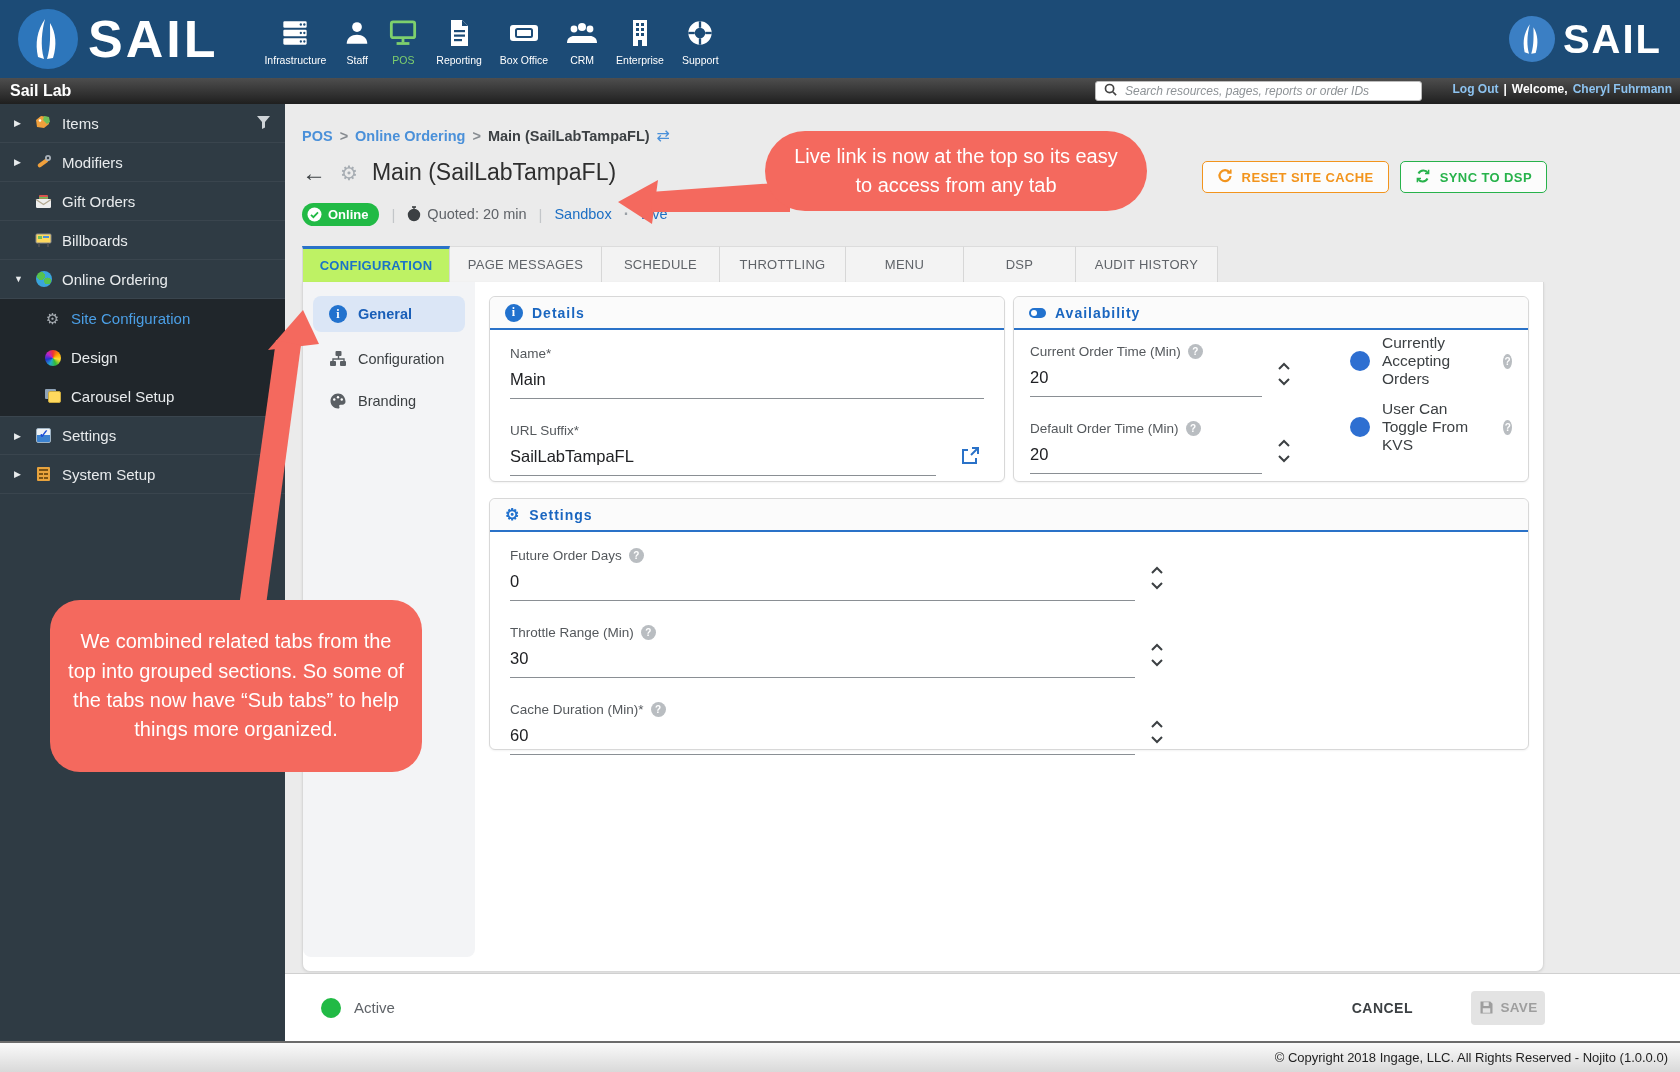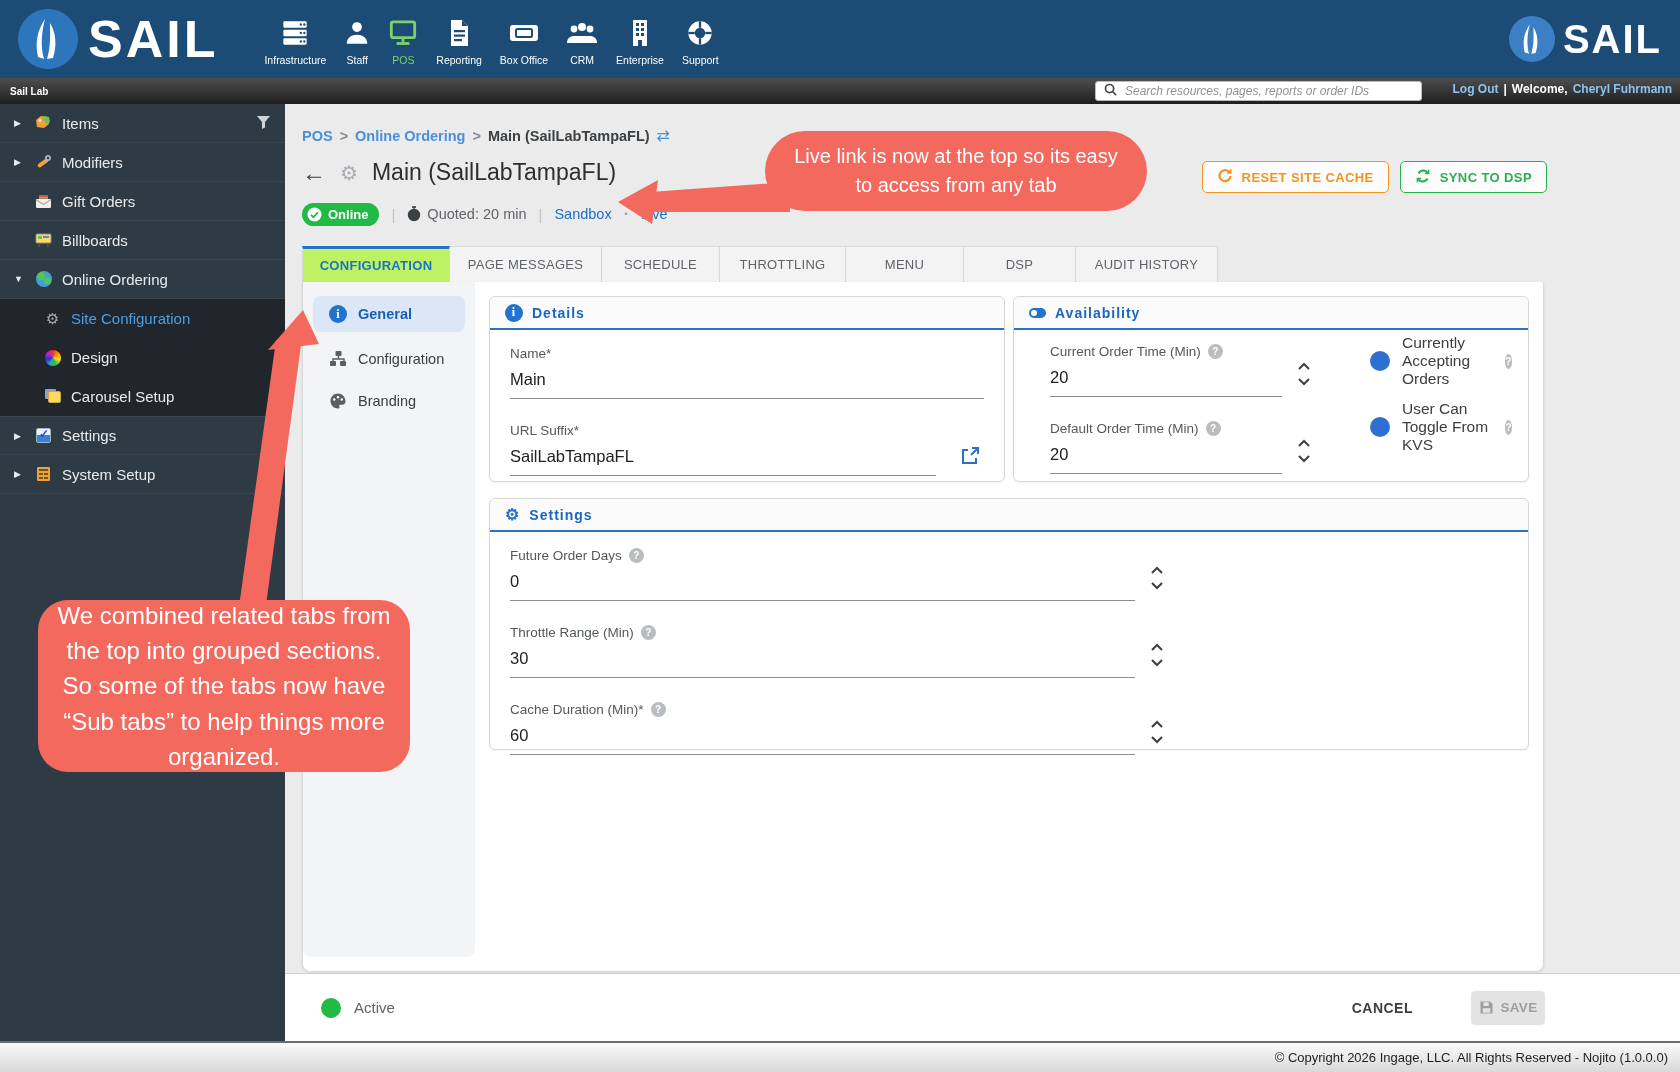--- a/index.html
+++ b/index.html
@@ -13,21 +13,21 @@
   .brand-text { color:#fff; font-size:52px; font-weight:800; letter-spacing:3px; line-height:1; }
   .nav-items { display:flex; align-items:flex-end; gap:18px; margin-left:46px; margin-top:6px; }
   .nav-item { display:flex; flex-direction:column; align-items:center; gap:3px; cursor:pointer; }
   .nav-item .lbl { color:#ffffff; font-size:10.5px; }
   .nav-item.active .lbl { color:#7ed06d; }
   .brand-right { margin-left:auto; display:flex; align-items:center; gap:8px; }
   .brand-circle.sm { width:46px; height:46px; background:#3b7fc4; }
   .brand-text.sm { font-size:40px; letter-spacing:2px; }
 
   
-  .utilitybar { height:26px; background:linear-gradient(#4e4e4e,#1f1f1f); display:flex; align-items:center; padding:0 10px; color:#fff; font-size:10px; }
+  .utilitybar { height:26px; background:linear-gradient(#4e4e4e,#1f1f1f); display:flex; align-items:center; padding:0 10px; color:#fff; font-size:16px; }
   .org-name { font-weight:700; }
   .searchbox { position:absolute; left:1095px; top:81px; width:327px; height:20px; background:#fff; border:1px solid #bbb; border-radius:3px; display:flex; align-items:center; padding:0 8px; gap:8px; }
   .searchbox input { border:none; outline:none; flex:1; font-size:12px; font-style:italic; color:#444; font-family:"Liberation Sans",sans-serif; }
   .searchbox input::placeholder { color:#8d9296; font-style:italic; }
   .userarea { position:absolute; right:8px; top:82px; display:flex; gap:5px; font-size:12px; font-weight:700; }
   .ulink { color:#8dc3f0; cursor:pointer; }
   .uwhite { color:#fff; }
 
   
   .shell { display:flex; height:937px; }
@@ -105,21 +105,21 @@
   .fline { border-bottom:1px solid #8a8f94; padding-bottom:9px; }
   .field + .field { margin-top:24px; }
   .help { width:15px; height:15px; border-radius:50%; background:#b9bdc1; color:#fff; font-size:10px; font-weight:700; display:inline-flex; align-items:center; justify-content:center; }
   .urlfield { position:relative; }
   .urlfield .fline { margin-right:48px; }
   .ext-ico { position:absolute; right:4px; bottom:6px; cursor:pointer; }
 
   .numfield { position:relative; padding-right:30px; }
   .numfield .stepper { position:absolute; right:0; top:16px; cursor:pointer; }
   .avail-body { display:flex; padding:14px 16px 0 16px; }
-  .avail-left { width:262px;margin-left:20px; }
+  .avail-left { width:262px; }
   .avail-right { flex:1; padding-left:38px; }
   .togglerow { display:flex; align-items:center; gap:12px; height:34px; margin-bottom:32px; font-size:15.5px; color:#3c4043; }
 
   .tgl { width:40px; height:20px; position:relative; cursor:pointer; flex-shrink:0; }
   .tgl .track { width:36px; height:14px; border-radius:7px; margin-top:3px; }
   .tgl .knob { width:20px; height:20px; border-radius:50%; position:absolute; right:0; top:0; }
   .tgl.blue .track { background:#a3c0e8; } .tgl.blue .knob { background:#2e6fd1; }
   .tgl.green .track { background:#a8e2b8; } .tgl.green .knob { background:#21ba45; }
 
   .setfield { width:655px; }
@@ -127,21 +127,21 @@
   
   .actionbar { margin-top:auto; height:67px; background:#fff; box-shadow:0 -1px 0 #d0d0d0; display:flex; align-items:center; padding:0 135px 0 16px; margin-left:-17px; }
   .actionbar .alabel { font-size:15px; color:#5f6368; margin-left:13px; }
   .cancel-btn { margin-left:auto; font-size:14px; font-weight:600; color:#3c4043; letter-spacing:.5px; cursor:pointer; margin-right:58px; }
   .save-btn { width:74px; height:34px; background:#e3e3e3; border:none; border-radius:4px; color:#9e9e9e; font-weight:700; font-size:13.5px; display:flex; align-items:center; justify-content:center; gap:7px; letter-spacing:.3px; }
   .footer { height:31px; background:linear-gradient(#fafafa,#d9d9d9); border-top:2px solid #6b6b6b; text-align:right; font-size:13px; color:#1f1f1f; line-height:29px; padding-right:12px; }
 
   
   .callout { position:absolute; background:#f4695e; color:#fff; text-align:center; z-index:60; display:flex; align-items:center; justify-content:center; }
   .callout-top { left:765px; top:131px; width:382px; height:80px; border-radius:40px; font-size:20px; line-height:1.45; padding:0 26px; }
-  .callout-left { left:38px; top:600px; width:372px; height:172px; border-radius:30px; font-size:24px; line-height:1.47; padding:10px 18px; }
+  .callout-left { left:50px; top:600px; width:372px; height:172px; border-radius:30px; font-size:20px; line-height:1.47; padding:10px 18px; }
   .arrows { position:absolute; left:0; top:0; z-index:55; pointer-events:none; }
 </style>
 </head>
 <body>
 
 <div class="navbar">
   <div class="brand">
     <span class="brand-circle">
       <svg width="38" height="44" viewBox="0 0 38 44">
           <path d="M16 2 C8 14 6 26 9 40 L15 42 C11 28 13 14 16 2 Z" fill="#fff"></path>
@@ -624,21 +624,21 @@
               <rect x="6" y="3" width="7" height="5" fill="#e3e3e3"></rect>
             </svg>
           </span>
         <span>SAVE</span>
       </button>
     </div>
   </div>
 </div>
 
 <div class="footer">
-  <span>© Copyright 2026 Ingage, LLC. All Rights Reserved - Nojito (1.0.0.0)</span>
+  <span>© Copyright 2018 Ingage, LLC. All Rights Reserved - Nojito (1.0.0.0)</span>
 </div>
 
 <svg class="arrows" width="1680" height="1072" viewBox="0 0 1680 1072">
   <polygon points="618,202 658,180 652,224" fill="#f4695e"></polygon>
   <polygon points="650,192 790,182 790,212 652,212" fill="#f4695e"></polygon>
   <polygon points="303,310 268,350 319,344" fill="#f4695e"></polygon>
   <polygon points="276,340 301,345 264,620 238,614" fill="#f4695e"></polygon>
 </svg>
 
 <div class="callout callout-top">

